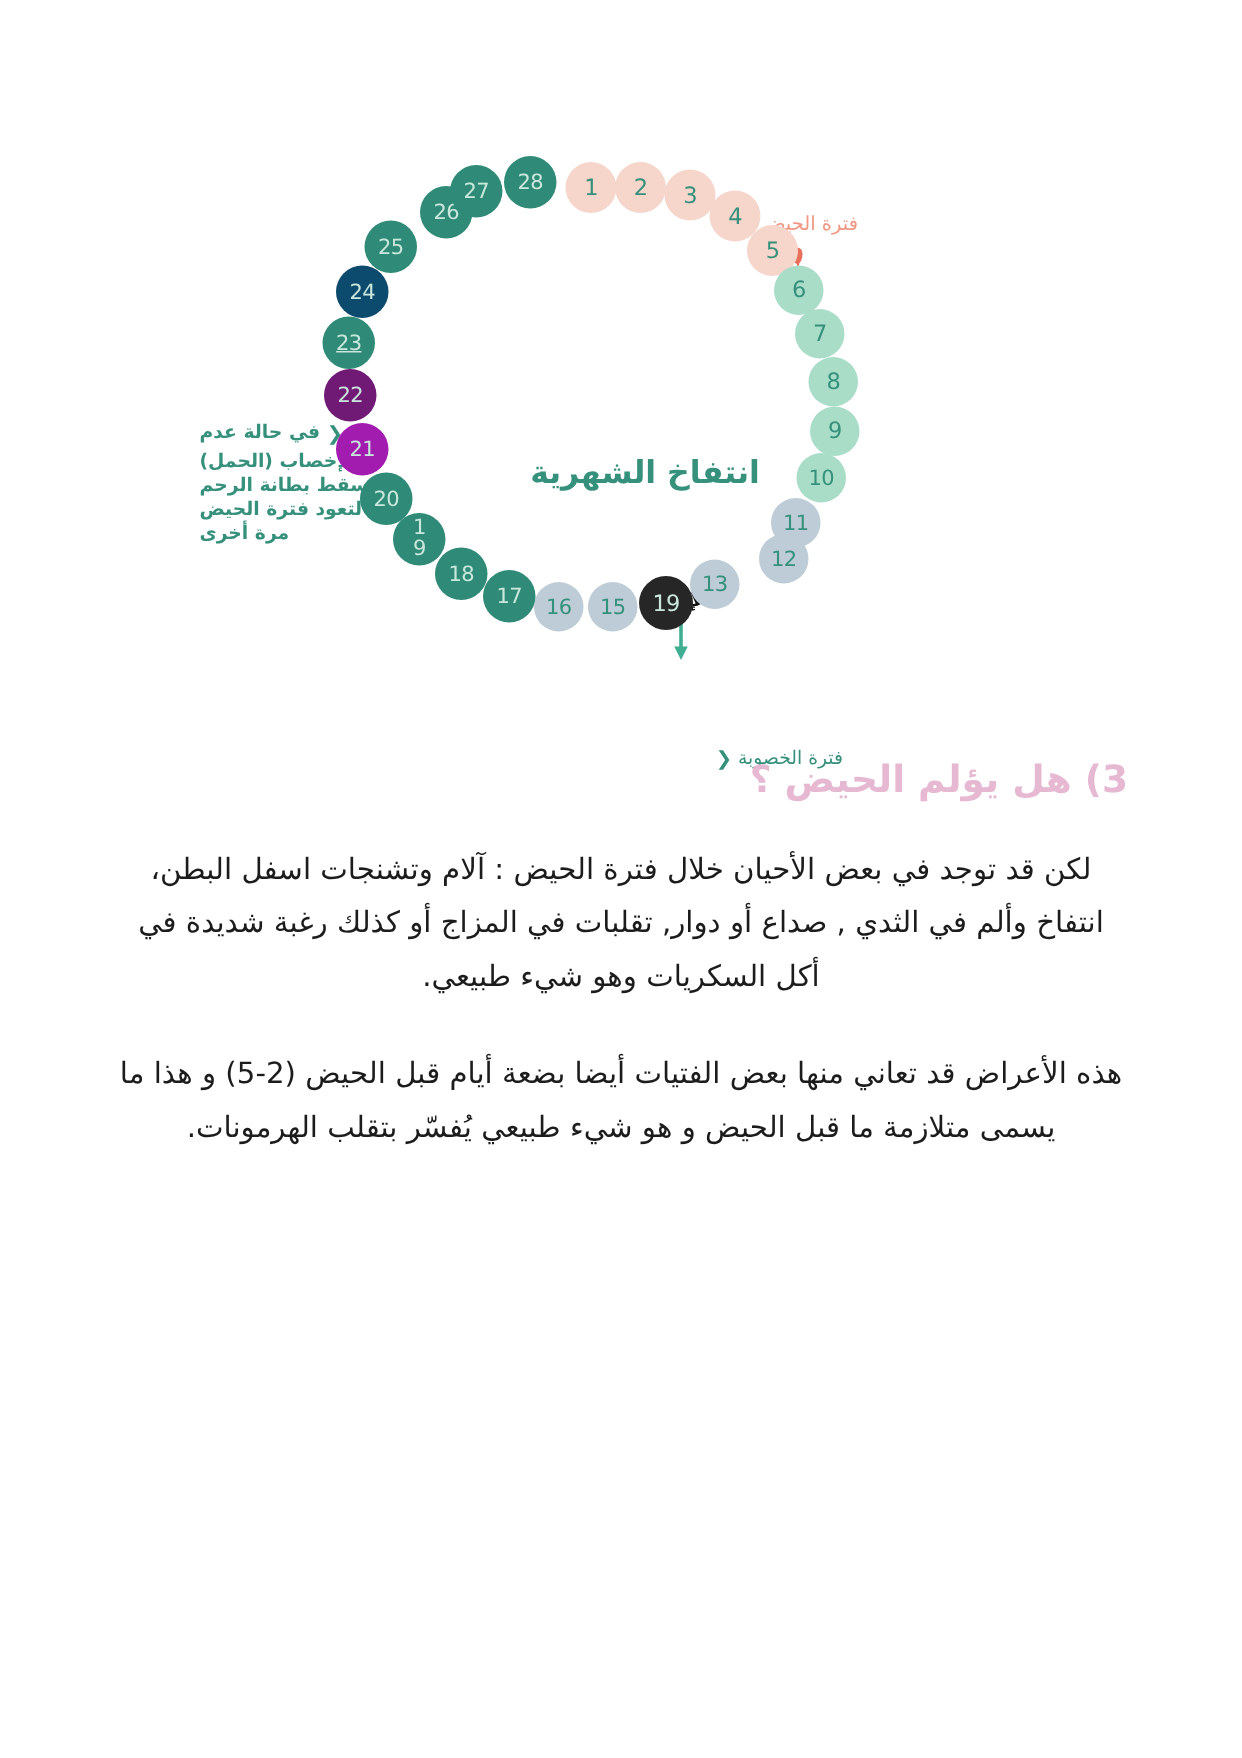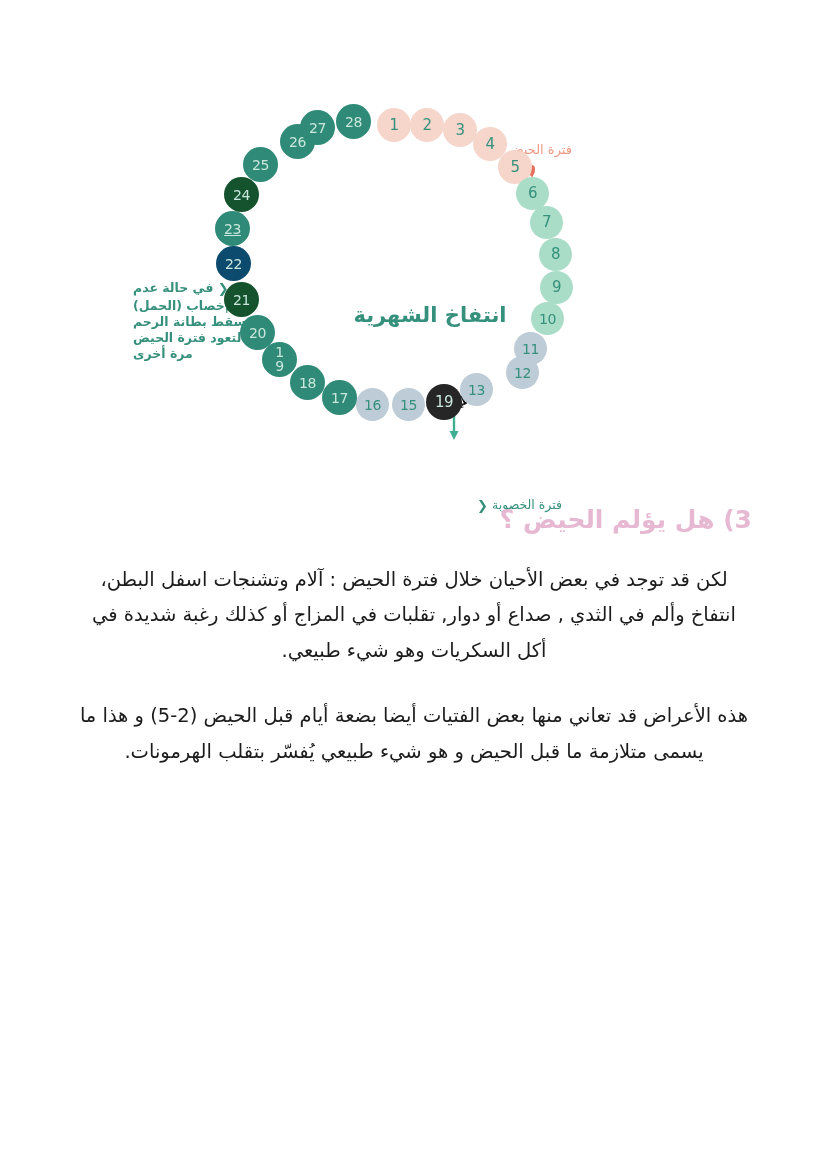--- a/index.html
+++ b/index.html
@@ -274,30 +274,30 @@
       </div>
       <div class="day-node" style="left: 290px; top: 305px; width: 35px; height: 35px; background: rgb(47, 139, 119); color: rgb(201, 231, 221); font-size: 14px;">
         <span class="day-label">18</span>
       </div>
       <div class="day-node" style="left: 262px; top: 282px; width: 35px; height: 35px; background: rgb(47, 139, 119); color: rgb(201, 231, 221); font-size: 14px; line-height: 0.95;">
         <span class="day-label">1<br>9</span>
       </div>
       <div class="day-node" style="left: 240px; top: 255px; width: 35px; height: 35px; background: rgb(47, 139, 119); color: rgb(201, 231, 221); font-size: 14px; align-items: center;">
         <span class="day-label">20</span>
       </div>
-      <div class="day-node" style="left: 224px; top: 222px; width: 35px; height: 35px; background: #14532d; color: rgb(201, 231, 221); font-size: 14px;">
+      <div class="day-node" style="left: 224px; top: 222px; width: 35px; height: 35px; background: #a21caf; color: rgb(201, 231, 221); font-size: 14px;">
         <span class="day-label">21</span>
       </div>
-      <div class="day-node" style="left: 216px; top: 186px; width: 35px; height: 35px; background: #0c4a6e; color: rgb(201, 231, 221); font-size: 14px;">
+      <div class="day-node" style="left: 216px; top: 186px; width: 35px; height: 35px; background: #701a75; color: rgb(201, 231, 221); font-size: 14px;">
         <span class="day-label">22</span>
       </div>
       <div class="day-node" style="left: 215px; top: 151px; width: 35px; height: 35px; background: rgb(47, 139, 119); color: rgb(201, 231, 221); font-size: 14px; text-decoration: underline;">
         <span class="day-label">23</span>
       </div>
-      <div class="day-node" style="left: 224px; top: 117px; width: 35px; height: 35px; background: #14532d; color: rgb(201, 231, 221); font-size: 14px;">
+      <div class="day-node" style="left: 224px; top: 117px; width: 35px; height: 35px; background: #0c4a6e; color: rgb(201, 231, 221); font-size: 14px;">
         <span class="day-label">24</span>
       </div>
       <div class="day-node" style="left: 243px; top: 87px; width: 35px; height: 35px; background: rgb(47, 139, 119); color: rgb(201, 231, 221); font-size: 14px;">
         <span class="day-label">25</span>
       </div>
       <div class="day-node" style="left: 280px; top: 64px; width: 35px; height: 35px; background: rgb(47, 139, 119); color: rgb(201, 231, 221); font-size: 14px;">
         <span class="day-label">26</span>
       </div>
       <div class="day-node" style="left: 300px; top: 50px; width: 35px; height: 35px; background: rgb(47, 139, 119); color: rgb(201, 231, 221); font-size: 14px;">
         <span class="day-label">27</span>

